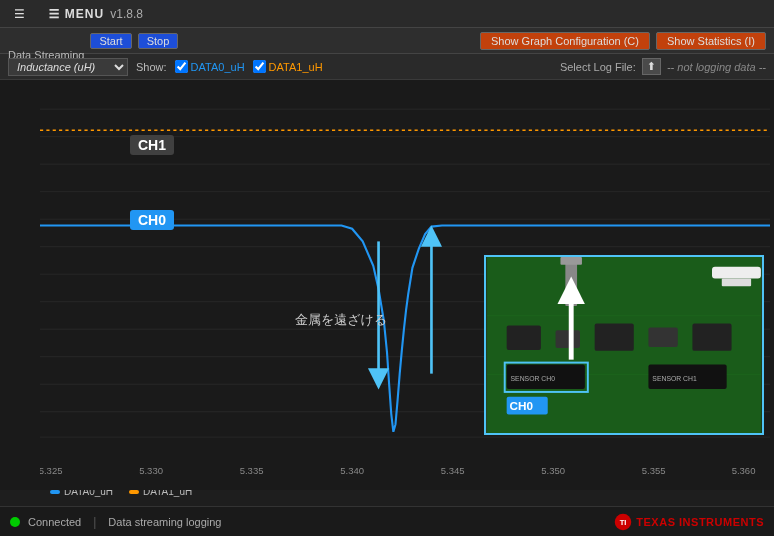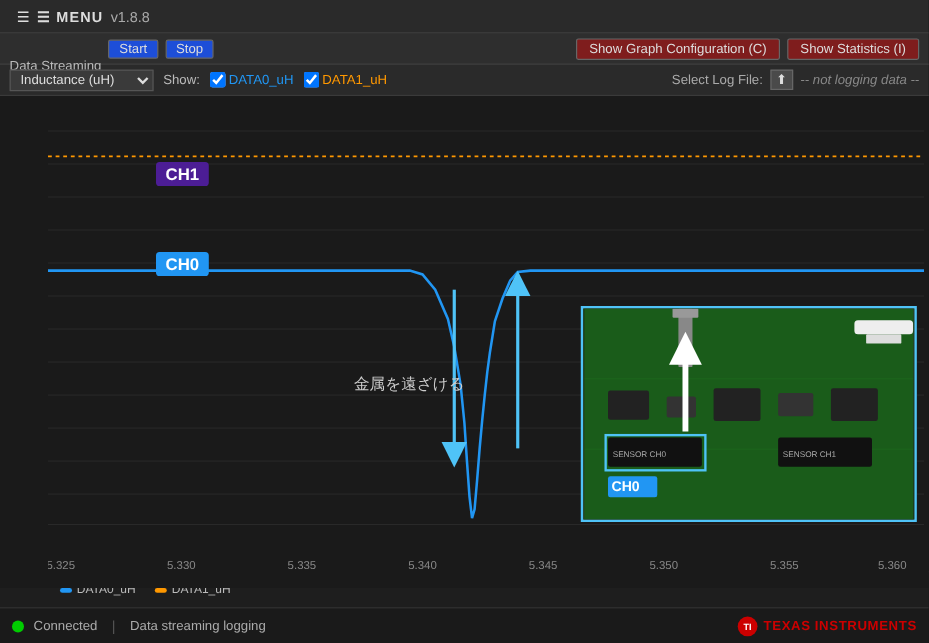--- a/index.html
+++ b/index.html
@@ -63,21 +63,21 @@
       background: #1d4ed8;
       border: 1px solid #666;
       color: #ddd;
       cursor: pointer;
       padding: 1px 8px;
       font-size: 11px;
       border-radius: 2px;
     }
     #spacer { flex: 1; }
     .header-btn {
-      background: #7f1d1d;
+      background: #c2410c;
       border: 1px solid #666;
       color: #ddd;
       cursor: pointer;
       padding: 2px 10px;
       font-size: 11px;
       border-radius: 2px;
     }
 
     
     #controls-row {
@@ -89,20 +89,21 @@
       padding: 0 8px;
       gap: 8px;
     }
     #inductance-select {
       background: #3a3a3a;
       border: 1px solid #555;
       color: #ddd;
       padding: 1px 4px;
       font-size: 11px;
       width: 120px;
+      font-style: italic;
     }
     #show-label {
       color: #bbb;
       font-size: 11px;
     }
     .ch-checkbox-group {
       display: flex;
       align-items: center;
       gap: 3px;
       font-size: 11px;
@@ -146,21 +147,21 @@
     .ch-label {
       position: absolute;
       font-size: 14px;
       font-weight: bold;
       padding: 2px 8px;
       border-radius: 3px;
     }
     #ch1-label {
       top: 55px;
       left: 130px;
-      background: #4c1d95;
+      background: #404040;
       color: white;
     }
     #ch0-label {
       top: 130px;
       left: 130px;
       background: #2196f3;
       color: white;
     }
 
     
@@ -254,21 +255,21 @@
       width: 100%;
       height: calc(536px - 28px - 26px - 26px - 30px - 30px);
     }
   </style>
 </head>
 <body>
 
 <div id="title-bar">
   <button id="menu-btn">
     <span>☰</span>
-    <span style="margin-left:2px; font-size:12px; color:#ddd; font-weight:bold; letter-spacing:1px;">☰ MENU</span>
+    <span style="margin-left:20px; font-size:12px; color:#ddd; font-weight:bold; letter-spacing:1px;">☰ MENU</span>
   </button>
   <div id="version">v1.8.8</div>
 </div>
 
 <div id="toolbar">
   <span id="toolbar-label">Data Streaming</span>
   <button class="toolbar-btn">Start</button>
   <button class="toolbar-btn">Stop</button>
   <div id="spacer"></div>
   <button class="header-btn">Show Graph Configuration (C)</button>

